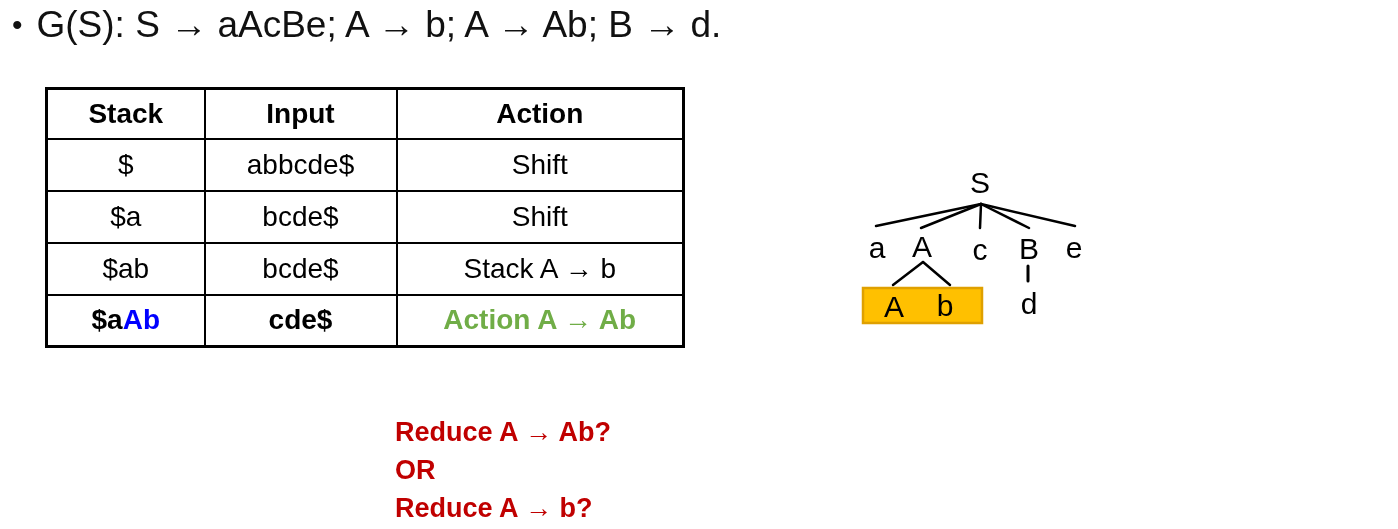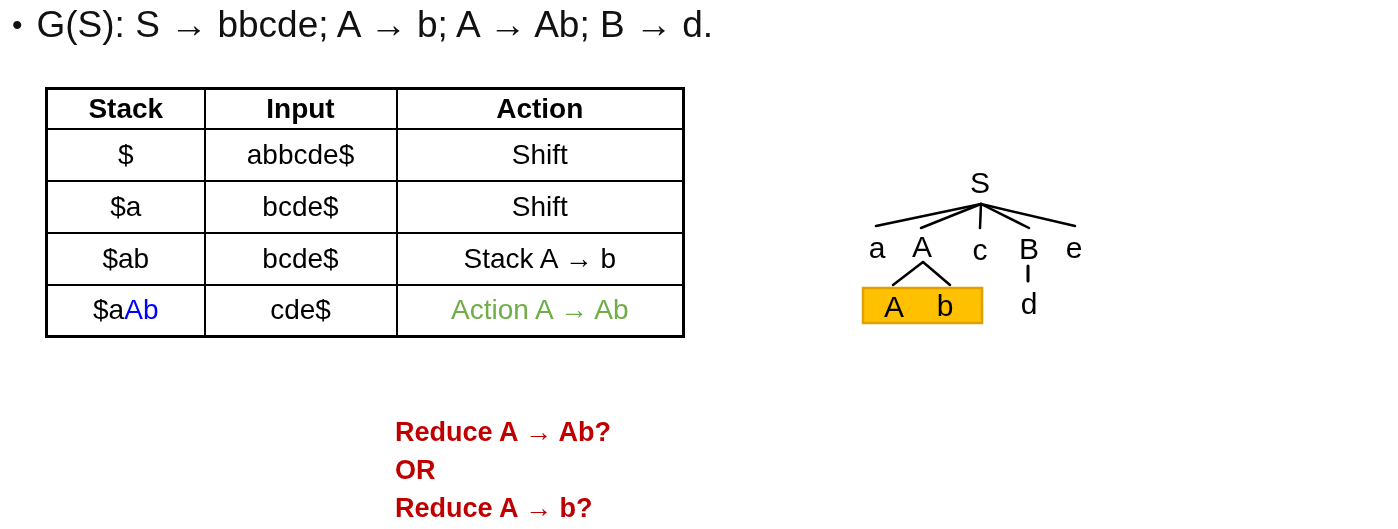--- a/index.html
+++ b/index.html
@@ -29,26 +29,26 @@
     width: 637px;
     border: 3px solid #000;
     text-align: center;
   }
   .parse-table th, .parse-table td {
     border: 2px solid #000;
     font-size: 28px;
     vertical-align: middle;
     padding: 0;
   }
-  .parse-table th { height: 40px; font-weight: bold; }
+  .parse-table th { height: 50px; font-weight: bold; }
   .parse-table td { height: 52px; font-weight: normal; }
   .col-stack  { width: 158px; }
   .col-input  { width: 192px; }
   .col-action { width: 287px; }
-  tr.final-row td { font-weight: normal; }
+  tr.final-row td { font-weight: bold; }
   .blue-text   { color: var(--blue, #0000FF); }
   .green-text  { color: var(--green, #70AD47); }
 
   
   .tree-svg { position: absolute; left: 840px; top: 158px; }
   .tree-svg text {
     font-family: "Liberation Sans", "DejaVu Sans", sans-serif;
     font-size: 30px; fill: #000;
     text-anchor: middle; dominant-baseline: central;
   }
@@ -77,21 +77,21 @@
     color: var(--blue, #0000FF);
     white-space: nowrap;
   }
 </style>
 </head>
 <body>
 
 <div class="slide">
 
   <div class="title">
-    <span class="bullet">•</span><span>G(S): S → bbcde; A → b; A → Ab; B → d.</span>
+    <span class="bullet">•</span><span>G(S): S → aAcBe; A → b; A → Ab; B → d.</span>
   </div>
 
   <table class="parse-table">
     <colgroup>
         <col class="col-stack">
         <col class="col-input">
         <col class="col-action">
       </colgroup>
     <thead>
       <tr>

